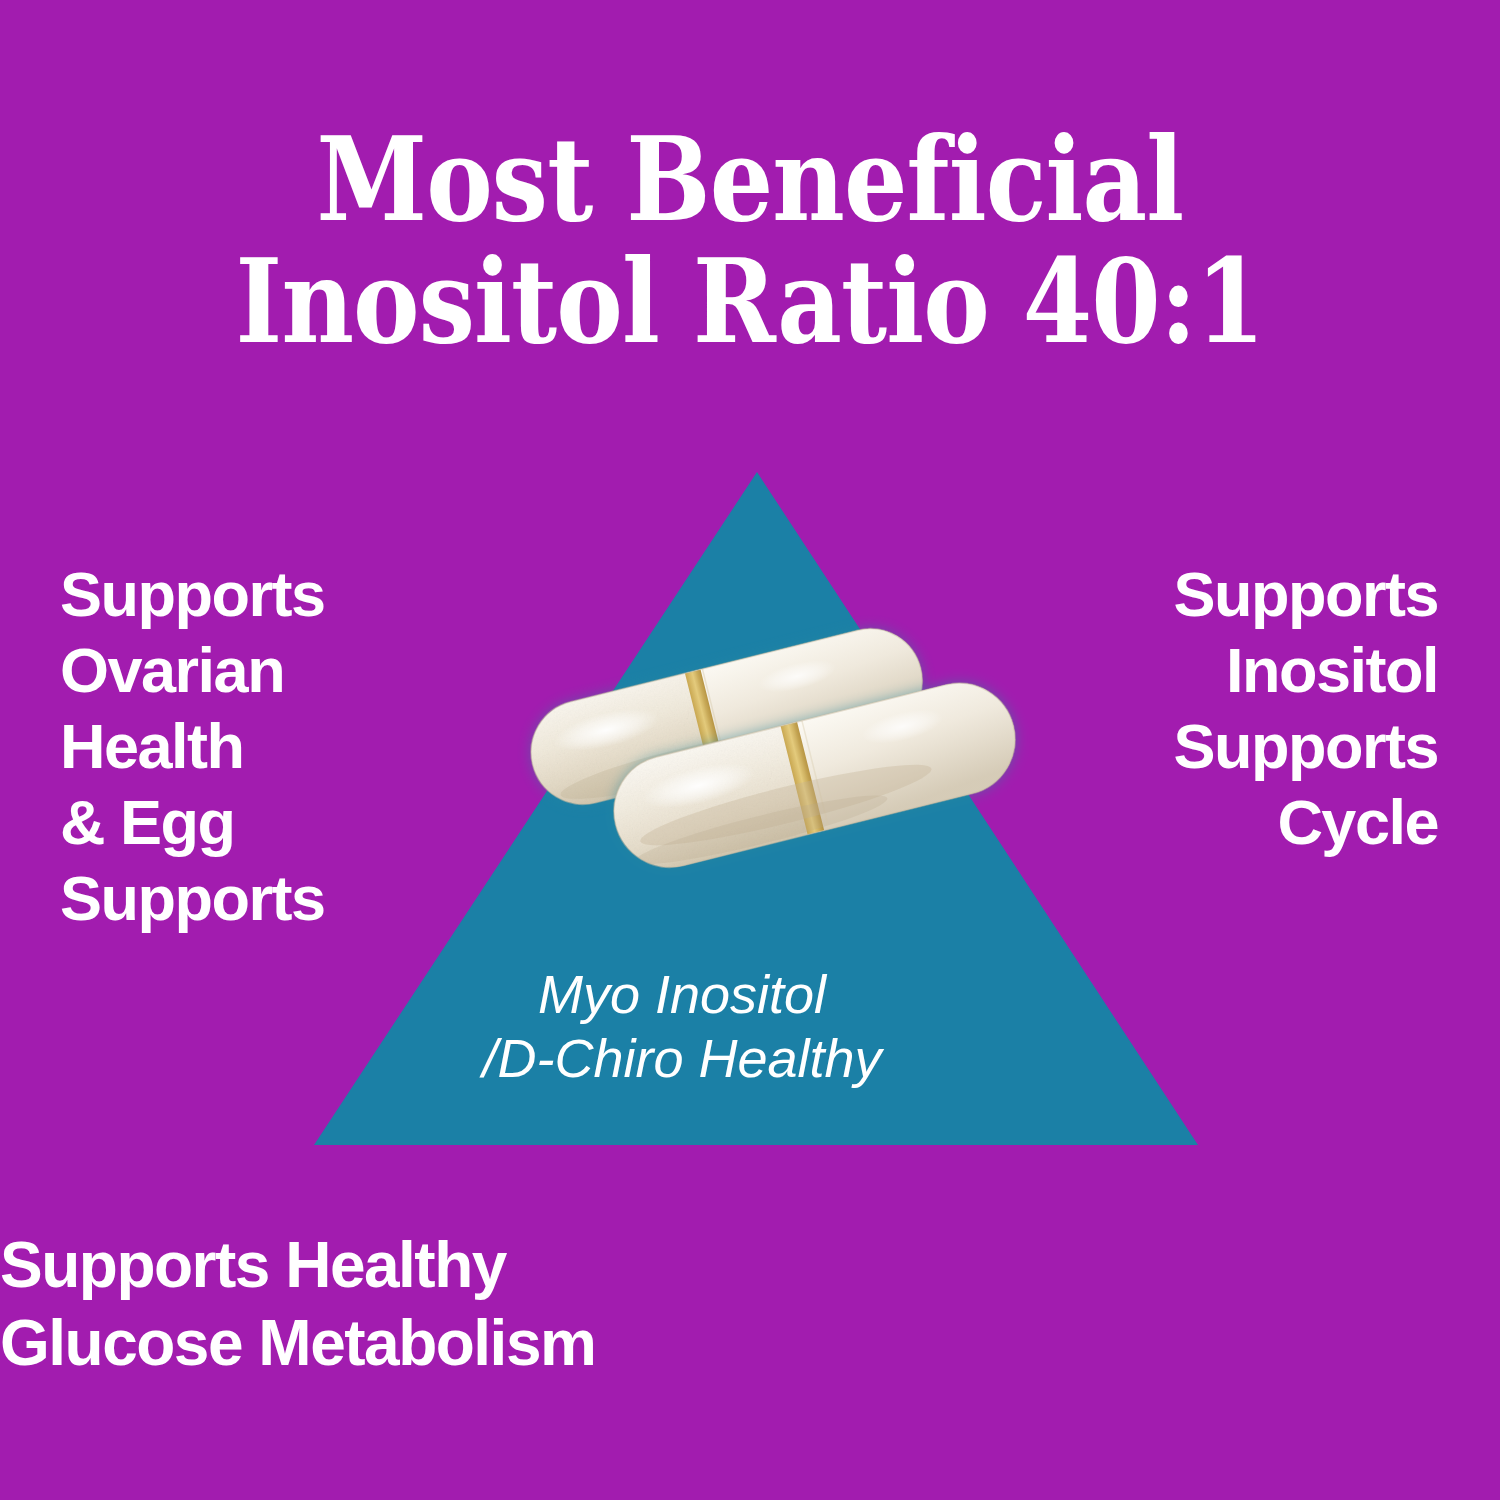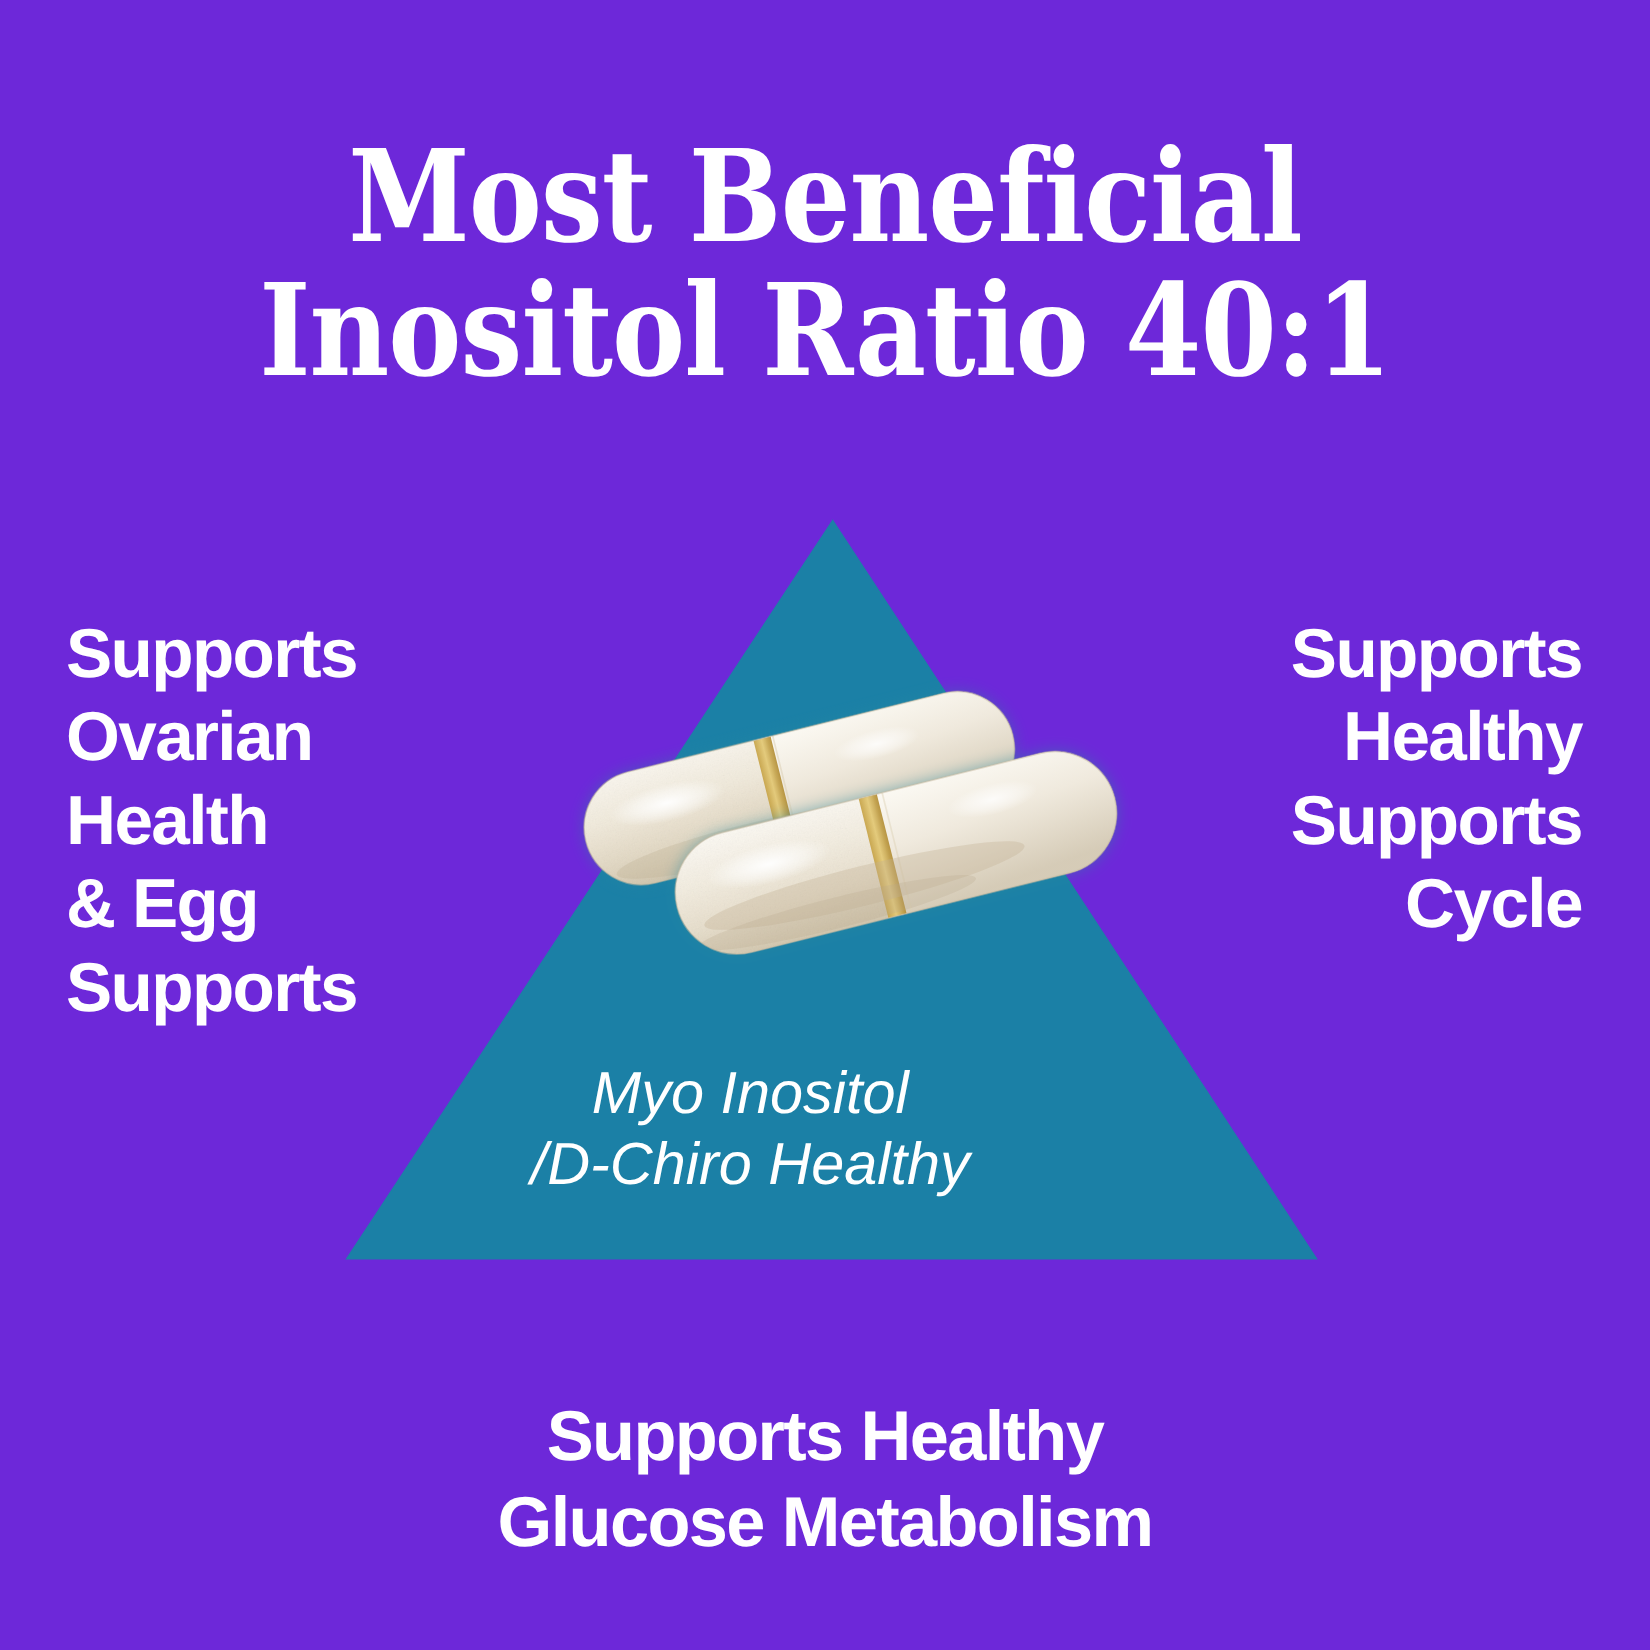--- a/index.html
+++ b/index.html
@@ -89,44 +89,42 @@
     letter-spacing: 0px;
   }
   .ingredient .i-line { display: block; white-space: nowrap; }
 
   
   #benefit-bottom {
     position: absolute;
     left: 0;
     top: 1226px;
     width: 1500px;
-    text-align: center;
     color: #ffffff;
     font-family: "Liberation Sans", sans-serif;
     font-weight: 700;
     font-size: 64px;
     line-height: 78px;
     letter-spacing: -1.5px;
-    margin-top: 40px;
   }
   #benefit-bottom .b-line { display: block; white-space: nowrap; }
 
   
   #capsules {
     position: absolute;
     left: 500px;
     top: 610px;
     width: 570px;
     height: 340px;
   }
 </style>
 </head>
 <body>
 
-<div id="infographic" style="background: #6d28d9;">
+<div id="infographic" style="background: #a21caf;">
 
   <div class="headline">
     <span class="hl-line">Most Beneficial</span>
     <span class="hl-line">Inositol Ratio 40:1</span>
   </div>
 
   <svg class="triangle-wrap" viewBox="0 0 1500 1500" aria-hidden="true">
     <polygon id="tri-shape" points="757,472 1198,1145 314,1145" fill="#1B80A6"></polygon>
   </svg>
 
@@ -219,21 +217,21 @@
   <div class="benefit" id="benefit-left">
     <span class="b-line">Supports</span>
     <span class="b-line">Ovarian</span>
     <span class="b-line">Health</span>
     <span class="b-line">&amp; Egg</span>
     <span class="b-line">Supports</span>
   </div>
 
   <div class="benefit" id="benefit-right">
     <span class="b-line">Supports</span>
-    <span class="b-line">Healthy</span>
+    <span class="b-line">Inositol</span>
     <span class="b-line">Supports</span>
     <span class="b-line">Cycle</span>
   </div>
 
   <div class="ingredient">
     <span class="i-line">Myo Inositol</span>
     <span class="i-line">/D-Chiro Healthy</span>
   </div>
 
   <div id="benefit-bottom">

